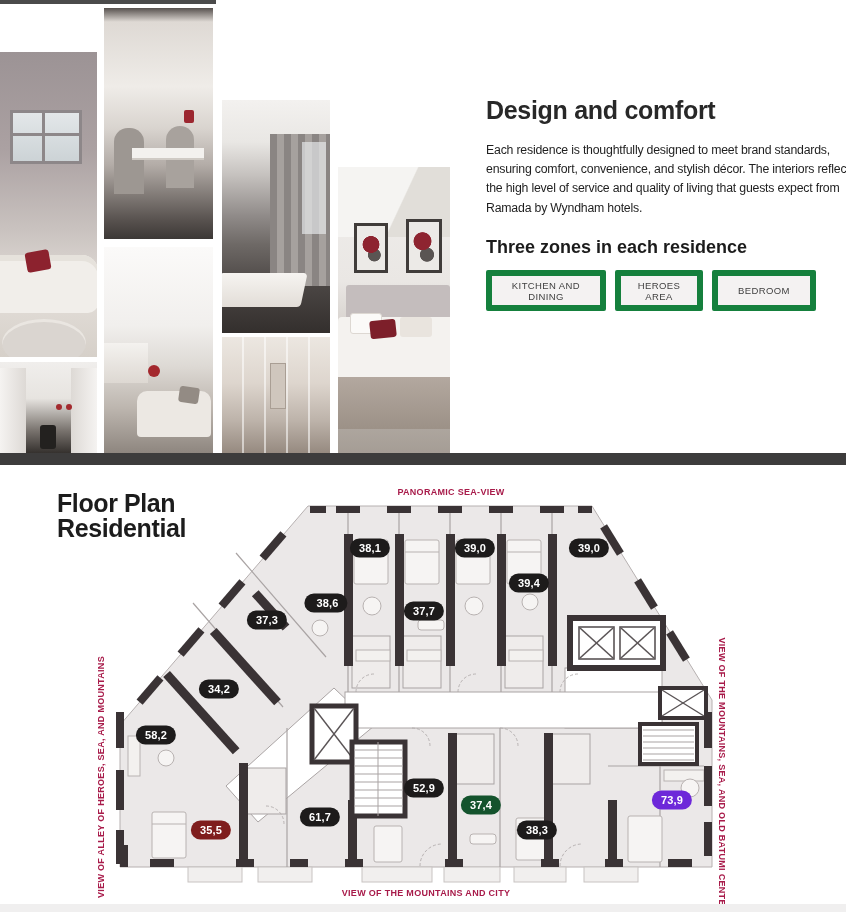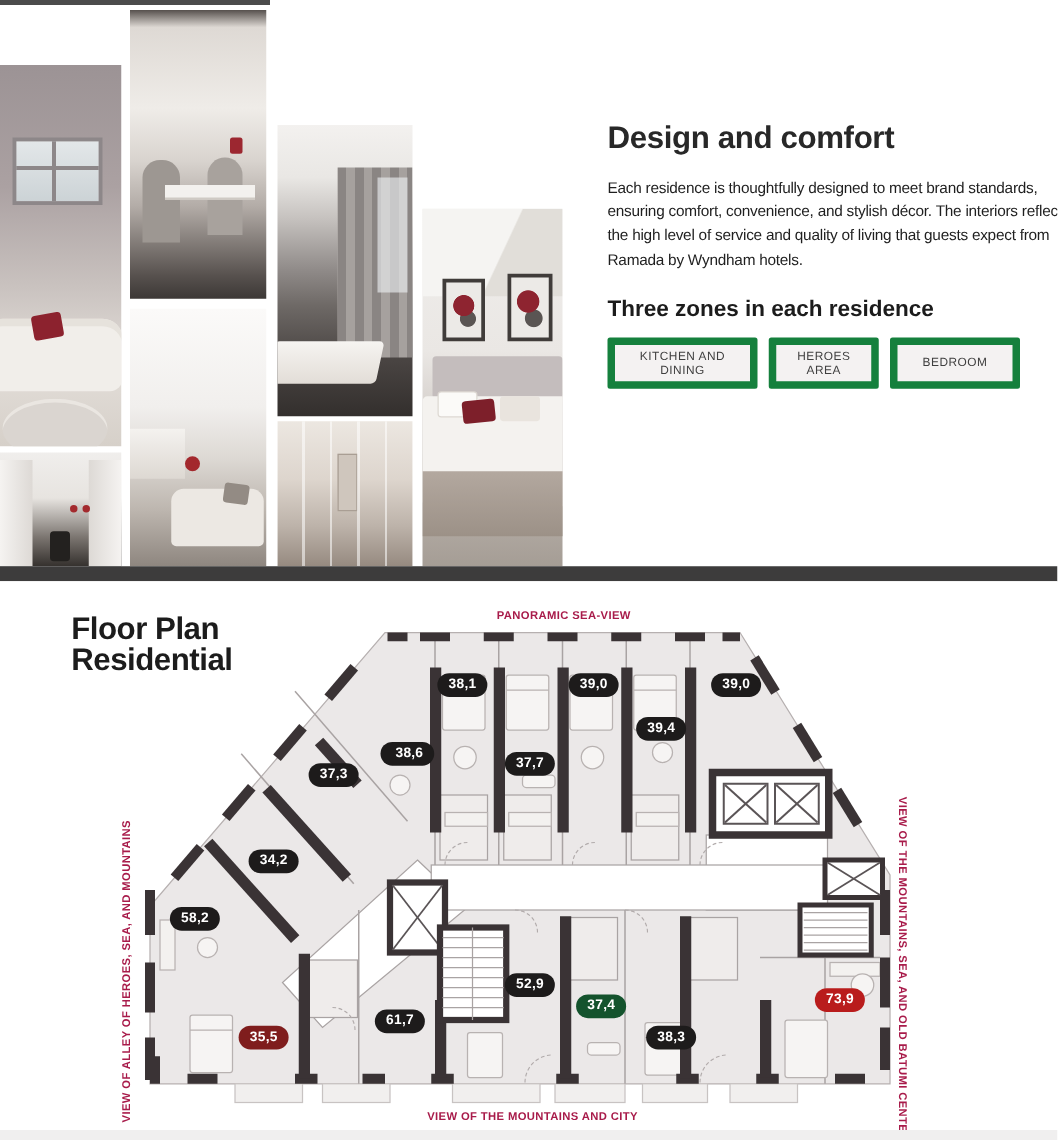--- a/index.html
+++ b/index.html
@@ -342,16 +342,16 @@
       <div class="badge" style="left: 529px; top: 118px; background: rgb(29, 27, 27);">39,4</div>
       <div class="badge" style="left: 326px; top: 138px; background: rgb(29, 27, 27); padding-left: 12px;">38,6</div>
       <div class="badge" style="left: 267px; top: 155px; background: rgb(29, 27, 27);">37,3</div>
       <div class="badge" style="left: 219px; top: 224px; background: rgb(29, 27, 27);">34,2</div>
       <div class="badge" style="left: 156px; top: 270px; background: rgb(29, 27, 27);">58,2</div>
       <div class="badge" style="left: 211px; top: 365px; background: #7f1d1d;">35,5</div>
       <div class="badge" style="left: 320px; top: 352px; background: rgb(29, 27, 27);">61,7</div>
       <div class="badge" style="left: 424px; top: 323px; background: rgb(29, 27, 27);">52,9</div>
       <div class="badge" style="left: 481px; top: 340px; background: #14532d;">37,4</div>
       <div class="badge" style="left: 537px; top: 365px; background: rgb(29, 27, 27);">38,3</div>
-      <div class="badge" style="left: 672px; top: 335px; background: #b91c1c;">73,9</div>
+      <div class="badge" style="left: 672px; top: 335px; background: #6d28d9;">73,9</div>
     </div>
   <div class="bottomband"></div>
 </div>
 
 </body></html>

